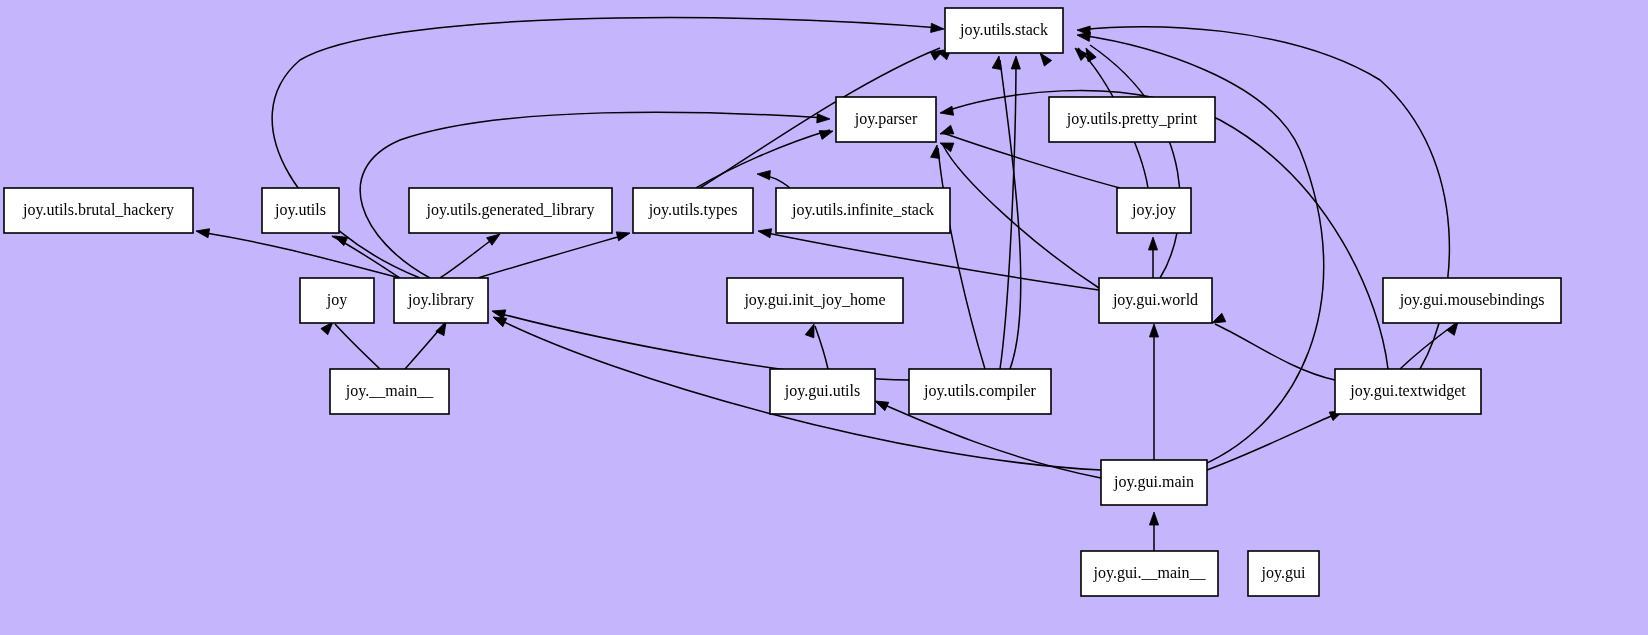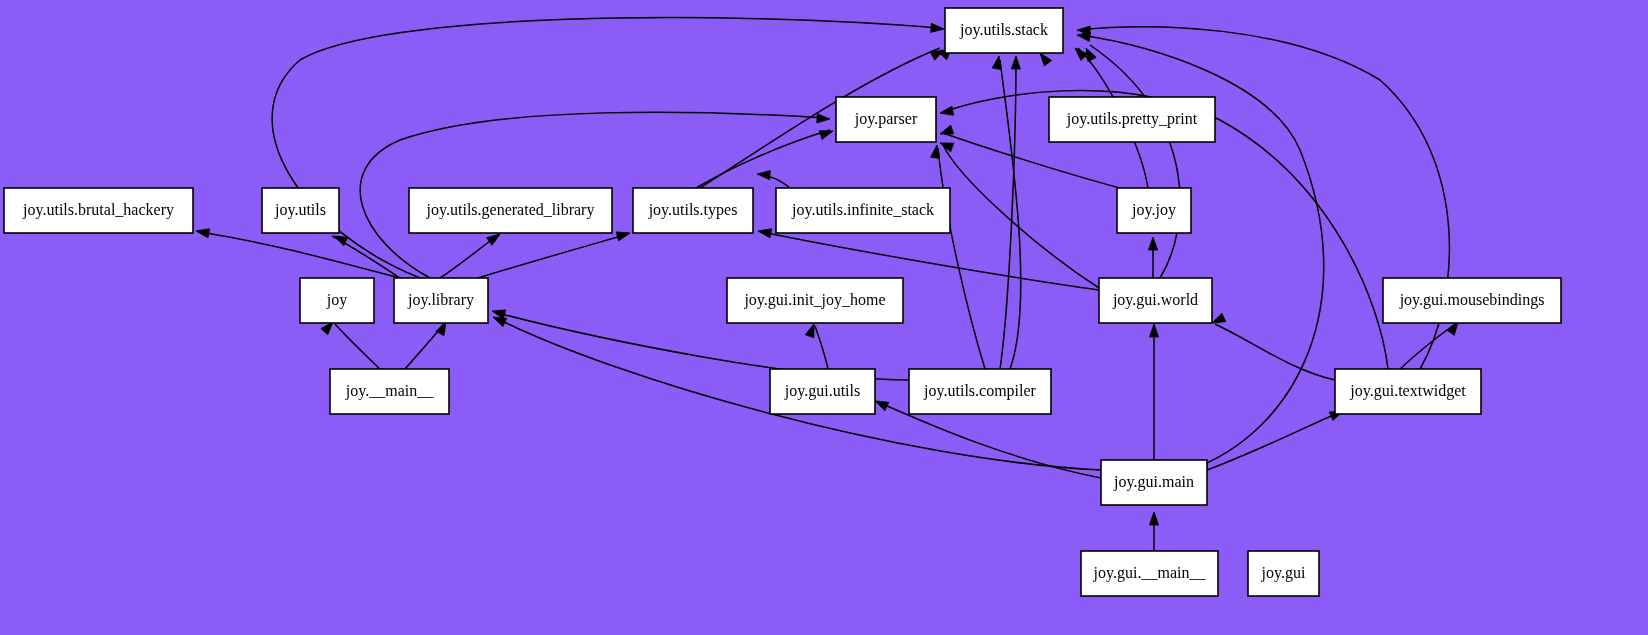--- a/index.html
+++ b/index.html
@@ -4,21 +4,21 @@
 <style>
   html, body {
     margin: 0;
     padding: 0;
     background: #ffffff;
   }
   #canvas {
     position: relative;
     width: 1648px;
     height: 635px;
-    background: #8b5cf6;
+    background: #c4b5fd;
     overflow: hidden;
     font-family: "Liberation Serif", "DejaVu Serif", serif;
   }
   svg#graph {
     position: absolute;
     left: 0;
     top: 0;
     width: 1648px;
     height: 635px;
     display: block;

